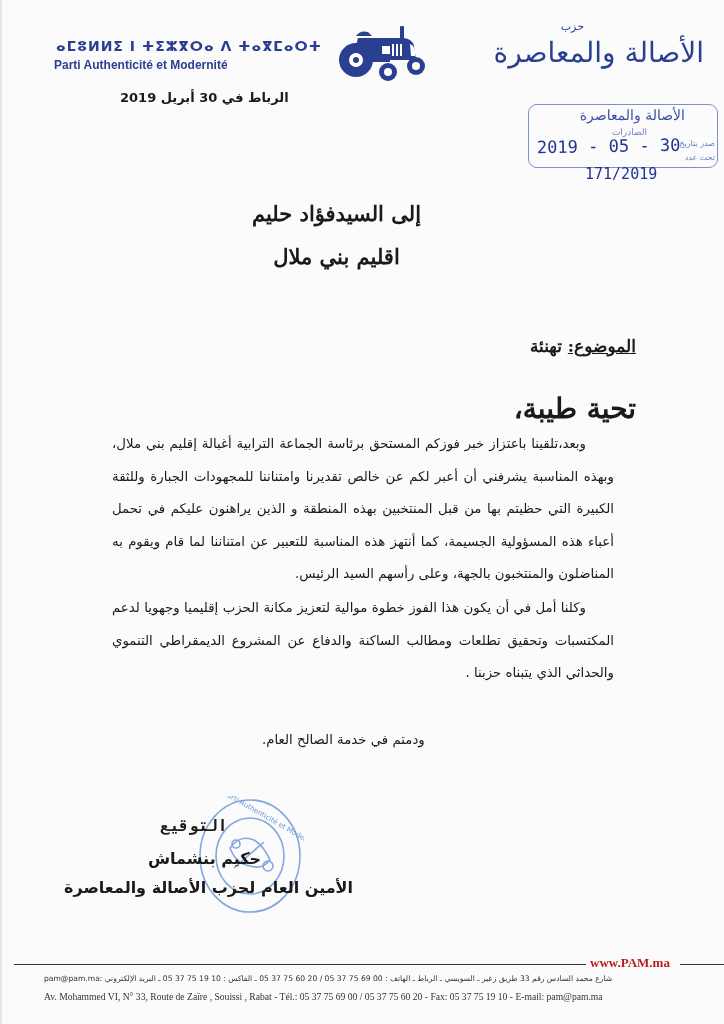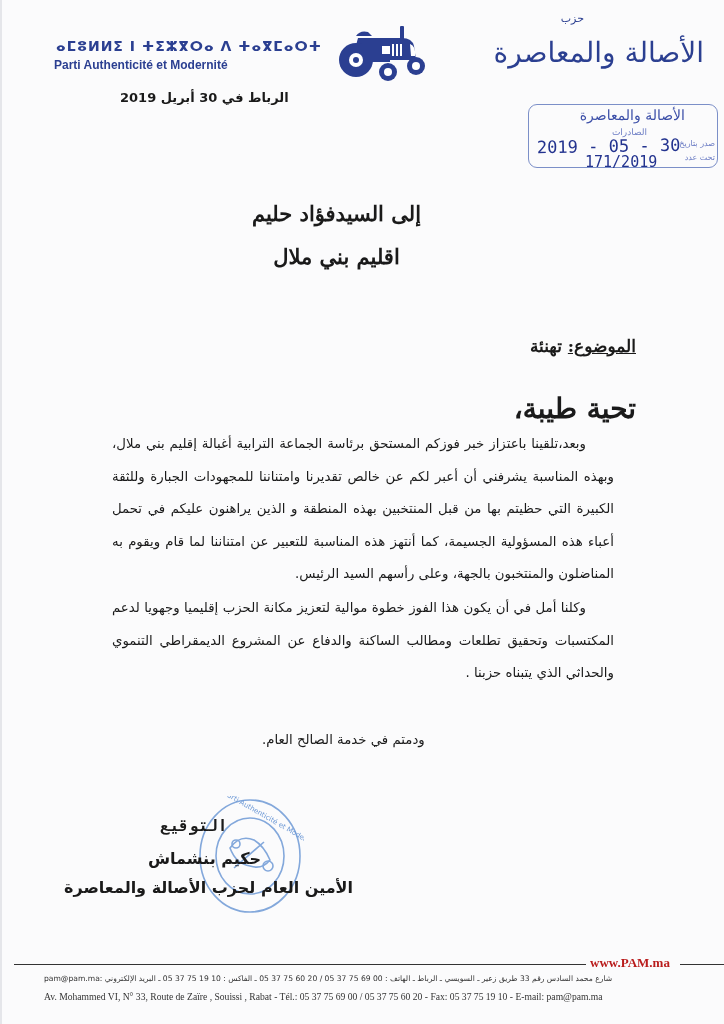--- a/index.html
+++ b/index.html
@@ -29,39 +29,39 @@
 
   
   .logo { left: 330px; top: 22px; width: 100px; height: 62px; }
 
   
   .party-ar {
     right: 20px; top: 36px; color: #2b3f91; direction: rtl;
     font-family: "DejaVu Serif", serif; font-size: 28px; white-space: nowrap;
   }
   .party-ar-sup {
-    right: 140px; top: 12px; color: #2b3f91; font-size: 11px; font-family: "DejaVu Serif", serif;
+    right: 140px; top: 20px; color: #2b3f91; font-size: 11px; font-family: "DejaVu Serif", serif;
   }
 
   
   .stamp {
     left: 528px; top: 104px; width: 188px; height: 62px;
     border: 1.5px solid #7b8fc8; border-radius: 9px;
     color: #3c4fa8;
   }
   .stamp-title { position: absolute; right: 32px; top: 2px; font-size: 14px; direction: rtl; white-space: nowrap; }
   .stamp-sub { position: absolute; right: 70px; top: 22px; font-size: 9px; direction: rtl; color: #6b7cc4; }
   .stamp-l1 { position: absolute; right: 2px; top: 34px; font-size: 8px; direction: rtl; color: #6b7cc4; white-space: nowrap; padding-left: 12px; }
   .stamp-l2 { position: absolute; right: 2px; top: 48px; font-size: 8px; direction: rtl; color: #6b7cc4; white-space: nowrap; }
   .stamp-date {
     position: absolute; left: 8px; top: 31px; font-family: "DejaVu Sans Mono", monospace;
     font-size: 17px; color: #23338f; white-space: nowrap; transform: rotate(-1deg);
   }
   .stamp-num {
-    position: absolute; left: 56px; top: 48px; font-family: "DejaVu Sans Mono", monospace;
+    position: absolute; left: 56px; top: 60px; font-family: "DejaVu Sans Mono", monospace;
     font-size: 15px; color: #23338f; white-space: nowrap;
   }
 
   
   .recipient { left: 0; width: 633px; top: 192px; text-align: center; direction: rtl; }
   .recipient div { font-size: 21px; font-weight: bold; line-height: 43px; padding-left: 40px; }
 
   
   .subject { right: 88px; top: 336px; direction: rtl; font-size: 17px; font-weight: bold; white-space: nowrap; }
   .subject .lbl { text-decoration: underline; }

